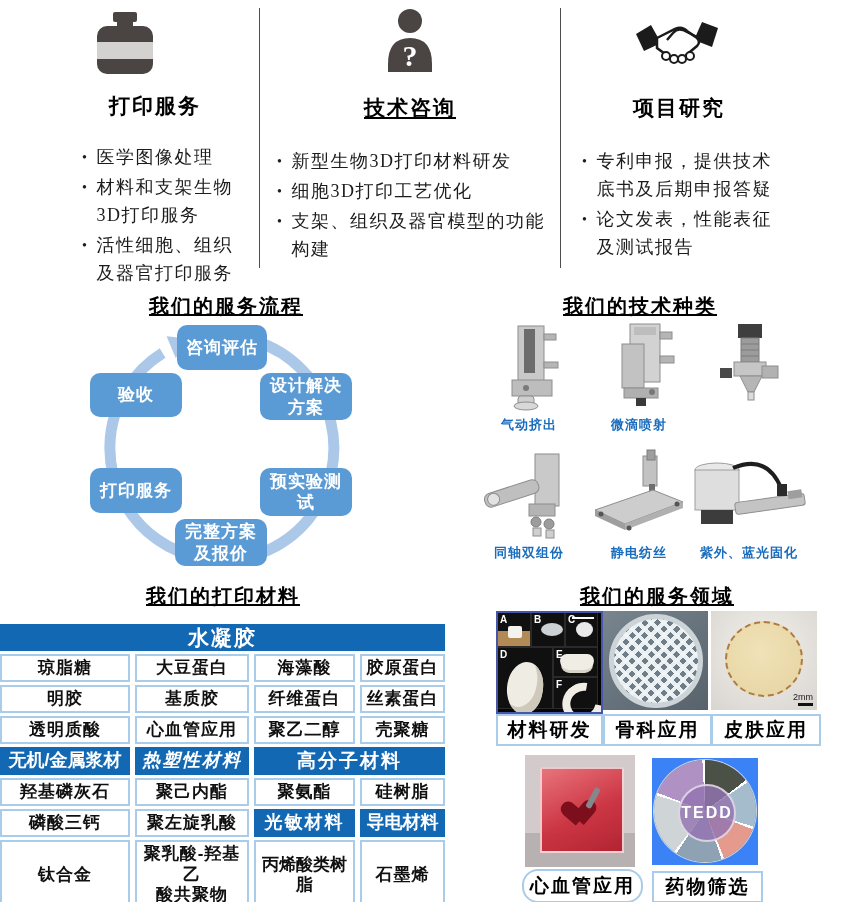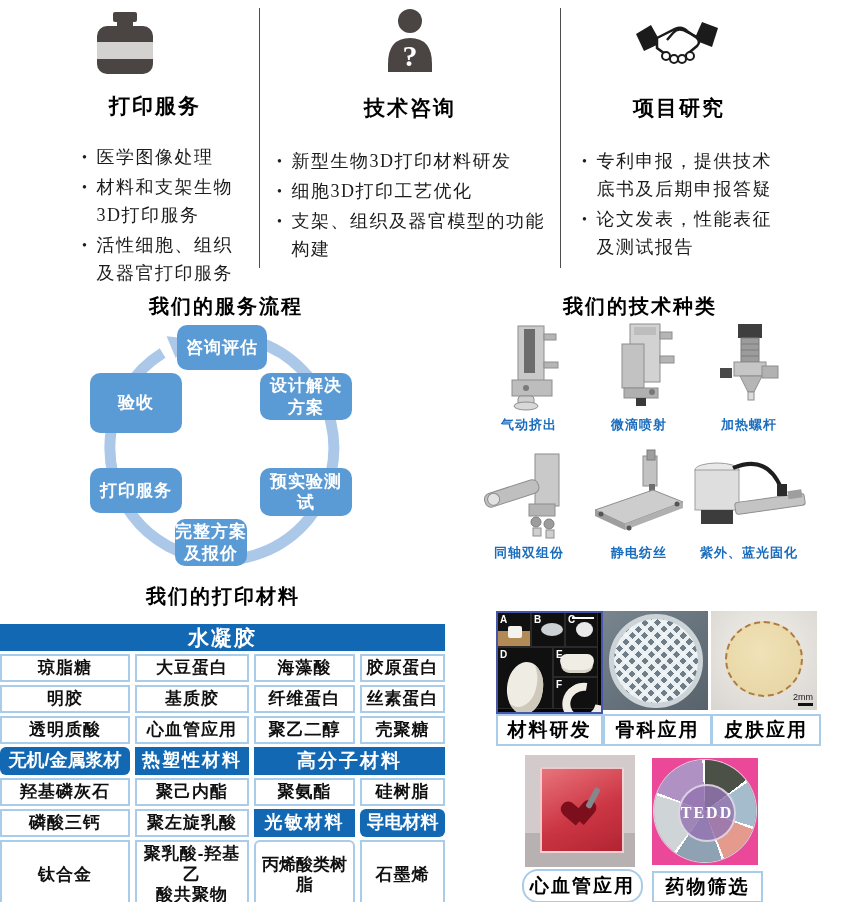--- a/index.html
+++ b/index.html
@@ -1,18 +1,18 @@
 <!DOCTYPE html>
 <html><head>
 <meta charset="utf-8">
 <style>
   html,body{margin:0;padding:0;background:#fff;}
   .page{position:relative;width:842px;height:902px;background:#fff;overflow:hidden;
         font-family:"Liberation Sans",sans-serif;color:#111;}
-  .abs{position:absolute;}
+  .abs{position:absolute;text-decoration:underline;}
 
   
   .vdiv{position:absolute;top:8px;height:260px;width:1px;background:#4d4d4d;}
   .svc-col{position:absolute;top:0;height:275px;}
   .svc-icon-wrap{display:flex;justify-content:center;}
   .svc-title{font-weight:bold;font-size:21px;letter-spacing:2px;text-align:center;color:#000;}
   .svc-list{margin:0;padding:0;list-style:none;font-family:"Liberation Serif",serif;
             font-size:18px;letter-spacing:1.5px;line-height:1.55;color:#1c1c1c;}
   .svc-list li{display:flex;align-items:flex-start;margin-bottom:2px;}
   .svc-list .dot{font-size:14px;padding:3px 8px 0 0;flex:0 0 auto;}
@@ -41,21 +41,21 @@
   
   .mat-grid{position:absolute;left:0;top:624px;width:446px;display:grid;
             grid-template-columns:130px 114px 101px 85px;
             grid-template-rows:27px 28px 28px 28px 28px 28px 28px 70px;
             column-gap:5px;row-gap:3px;}
   .mat-cell{border:2px solid #a8cce9;background:#fff;display:flex;align-items:center;justify-content:center;
             font-weight:bold;font-size:17px;color:#101010;text-align:center;letter-spacing:1px;line-height:1.2;}
   .mat-head{background:#1268b3;border:none;color:#fff;font-size:19px;letter-spacing:2px;}
   .span4{grid-column:1/5;}
   .span2{grid-column:3/5;}
-  .tight{letter-spacing:0;border-radius:6px;}
+  .tight{letter-spacing:0;}
 
   
   .field-label-box{position:absolute;border:2px solid #a8cce9;background:#fff;display:flex;align-items:center;
                    justify-content:center;font-weight:bold;font-size:19px;letter-spacing:2px;color:#000;}
   .photo{position:absolute;overflow:hidden;}
 
   
   .p-matdev{background:#050505;border:2px solid #4656a8;}
   .subpanel{position:absolute;background:#101010;outline:1px solid #2a2a2a;}
   .pletter{position:absolute;left:2px;top:1px;color:#fff;font-size:10px;font-weight:bold;z-index:3;}
@@ -88,21 +88,21 @@
   .p-heart{background:linear-gradient(#d3cbcb 70%,#b8b1b2 70%);}
   .hcube{position:absolute;left:15px;top:12px;width:80px;height:82px;border:2px solid rgba(248,228,230,.85);
          background:linear-gradient(155deg,rgba(233,112,120,.96),rgba(204,48,62,.96) 55%,rgba(178,34,48,.98));}
   .heart{position:absolute;left:26px;top:32px;width:30px;height:27px;transform:rotate(-4deg);}
   .heart:before,.heart:after{content:"";position:absolute;width:15px;height:24px;background:#7d0e1c;
          border-radius:8px 8px 0 0;left:7px;transform:rotate(-45deg);transform-origin:0 100%;}
   .heart:after{left:0;transform:rotate(45deg);transform-origin:100% 100%;}
   .tube{position:absolute;left:48px;top:18px;width:6px;height:22px;background:#85888b;transform:rotate(28deg);border-radius:2px;}
 
   
-  .p-tedd{background:#ec4899;font-family:Liberation Serif, serif;}
+  .p-tedd{background:#3b82f6;}
   .tedd-circle{position:absolute;left:2px;top:2px;width:102px;height:102px;border-radius:50%;
     background:conic-gradient(#4c5147 0deg 53deg,#fff 53deg 56deg,#a4bccb 56deg 108deg,#fff 108deg 111deg,
                #e49a8c 111deg 158deg,#fff 158deg 161deg,#8ea2b4 161deg 214deg,#fff 214deg 217deg,
                #cfd5d6 217deg 288deg,#fff 288deg 291deg,#b091c4 291deg 357deg,#fff 357deg 360deg);
     box-shadow:0 0 0 1px #cfd5da;}
   .tedd-center{position:absolute;left:26px;top:26px;width:54px;height:54px;border-radius:50%;
     background:rgba(146,116,176,.82);border:2px solid rgba(255,255,255,.65);display:flex;align-items:center;
     justify-content:center;color:#fff;font-weight:bold;font-size:16px;letter-spacing:2px;}
 </style>
 </head>
@@ -144,21 +144,21 @@
   </div>
 
   <div class="svc-col" style="left:259px;width:301px;">
     <div style="margin:8px 0 0 126px;width:50px;">
       <svg width="50" height="68" viewBox="0 0 50 68">
         <circle cx="25" cy="13" r="12" fill="#4a4442"></circle>
         <path d="M3,64 L3,56 Q3,30 25,30 Q47,30 47,56 L47,64 Z" fill="#4a4442"></path>
         <text x="25" y="58" text-anchor="middle" fill="#fff" font-size="30" font-weight="bold" font-family="Liberation Serif, serif">?</text>
       </svg>
     </div>
-    <div class="svc-title" style="width:290px;margin:14px 0 0 6px;">技术咨询</div>
+    <div class="svc-title" style="width:290px;margin:14px 0 0 6px;text-decoration:underline;">技术咨询</div>
     <ul class="svc-list" style="margin:26px 0 0 18px;width:280px;">
       <li>
         <span class="dot">•</span>
         <span class="preline">新型生物3D打印材料研发</span>
         </li>
       <li>
         <span class="dot">•</span>
         <span class="preline">细胞3D打印工艺优化</span>
         </li>
       <li>
@@ -202,24 +202,24 @@
   <div class="abs" style="left:52px;top:318px;width:348px;height:258px;">
     <svg width="348" height="258" viewBox="0 0 348 258" style="position:absolute;left:0;top:0;">
       <path d="M150.6,19.7 A112,112 0 1 1 110.6,35" fill="none" stroke="#abc8e9" stroke-width="11"></path>
       <polygon points="135.5,20.6 123.8,40.2 114.6,18.2" fill="#abc8e9"></polygon>
     </svg>
     <div class="proc-box" style="left:125px;top:7px;width:90px;height:45px;">咨询评估</div>
     <div class="proc-box" style="left:208px;top:55px;width:92px;height:47px;">设计解决
 方案</div>
     <div class="proc-box" style="left:208px;top:150px;width:92px;height:48px;">预实验测
 试</div>
-    <div class="proc-box" style="left:123px;top:201px;width:72px;height:47px;">完整方案
+    <div class="proc-box" style="left:123px;top:201px;width:92px;height:47px;">完整方案
 及报价</div>
     <div class="proc-box" style="left:38px;top:150px;width:92px;height:45px;">打印服务</div>
-    <div class="proc-box" style="left:38px;top:55px;width:92px;height:60px;">验收</div>
+    <div class="proc-box" style="left:38px;top:55px;width:92px;height:44px;">验收</div>
   </div>
 
   <div class="abs sec-title" style="left:470px;top:293px;width:340px;">我们的技术种类</div>
 
   <div class="tech-item" style="left:464px;top:320px;">
     <div class="tech-img">
       <svg width="90" height="90" viewBox="0 0 90 90">
         <rect x="34" y="4" width="26" height="56" fill="#c9c9c9" stroke="#8e8e8e"></rect>
         <rect x="40" y="7" width="11" height="44" fill="#6c6c6c"></rect>
         <rect x="60" y="12" width="12" height="6" fill="#b5b5b5" stroke="#8e8e8e"></rect>
@@ -255,21 +255,20 @@
         <line x1="37" y1="22" x2="55" y2="22" stroke="#7d7d7d"></line>
         <line x1="37" y1="28" x2="55" y2="28" stroke="#7d7d7d"></line>
         <line x1="37" y1="34" x2="55" y2="34" stroke="#7d7d7d"></line>
         <rect x="30" y="40" width="32" height="14" fill="#c6c6c6" stroke="#8e8e8e"></rect>
         <rect x="58" y="44" width="16" height="12" fill="#b2b2b2" stroke="#8e8e8e"></rect>
         <rect x="16" y="46" width="12" height="10" fill="#4a4a4a"></rect>
         <polygon points="36,54 58,54 50,70 44,70" fill="#b6b6b6" stroke="#8e8e8e"></polygon>
         <rect x="44" y="70" width="6" height="8" fill="#dcdcdc" stroke="#8e8e8e"></rect>
       </svg>
     </div>
-    <div class="tech-label">加热螺杆</div>
   </div>
 
   <div class="tech-item" style="left:464px;top:448px;">
     <div class="tech-img">
       <svg width="100" height="92" viewBox="0 0 100 92">
         <rect x="56" y="6" width="24" height="52" fill="#c9c9c9" stroke="#8e8e8e"></rect>
         <g transform="rotate(-18 40 42)">
           <rect x="4" y="36" width="56" height="14" rx="6" fill="#bfbfbf" stroke="#8e8e8e"></rect>
           <circle cx="13" cy="43" r="6" fill="#e2e2e2" stroke="#8e8e8e"></circle>
         </g>
@@ -329,40 +328,41 @@
     <div class="mat-cell">基质胶</div>
     <div class="mat-cell">纤维蛋白</div>
     <div class="mat-cell">丝素蛋白</div>
 
     <div class="mat-cell">透明质酸</div>
     <div class="mat-cell">心血管应用</div>
     <div class="mat-cell">聚乙二醇</div>
     <div class="mat-cell">壳聚糖</div>
 
     <div class="mat-cell mat-head tight" style="font-size:18px;">无机/金属浆材</div>
-    <div class="mat-cell mat-head" style="font-size:18px;">热塑性材料</div>
+    <div class="mat-cell mat-head" style="font-size:18px;font-style:italic;">热塑性材料</div>
     <div class="mat-cell mat-head span2">高分子材料</div>
 
     <div class="mat-cell">羟基磷灰石</div>
     <div class="mat-cell">聚己内酯</div>
     <div class="mat-cell">聚氨酯</div>
     <div class="mat-cell">硅树脂</div>
 
     <div class="mat-cell">磷酸三钙</div>
     <div class="mat-cell">聚左旋乳酸</div>
     <div class="mat-cell mat-head" style="font-size:18px;">光敏材料</div>
     <div class="mat-cell mat-head tight" style="font-size:18px;">导电材料</div>
 
     <div class="mat-cell">钛合金</div>
     <div class="mat-cell preline">聚乳酸-羟基乙
 酸共聚物</div>
     <div class="mat-cell tight">丙烯酸类树脂</div>
     <div class="mat-cell">石墨烯</div>
   </div>
 
+  <div class="abs sec-title" style="left:496px;top:583px;width:322px;">我们的服务领域</div>
 
   <div class="photo p-matdev" style="left:496px;top:611px;width:103px;height:99px;">
     <div class="subpanel" style="left:0;top:0;width:32px;height:33px;">
       <span class="pletter">A</span>
       <div class="soil"></div>
         <div class="cube"></div>
     </div>
     <div class="subpanel" style="left:34px;top:0;width:32px;height:33px;">
       <span class="pletter">B</span>
       <div class="blobB"></div>

